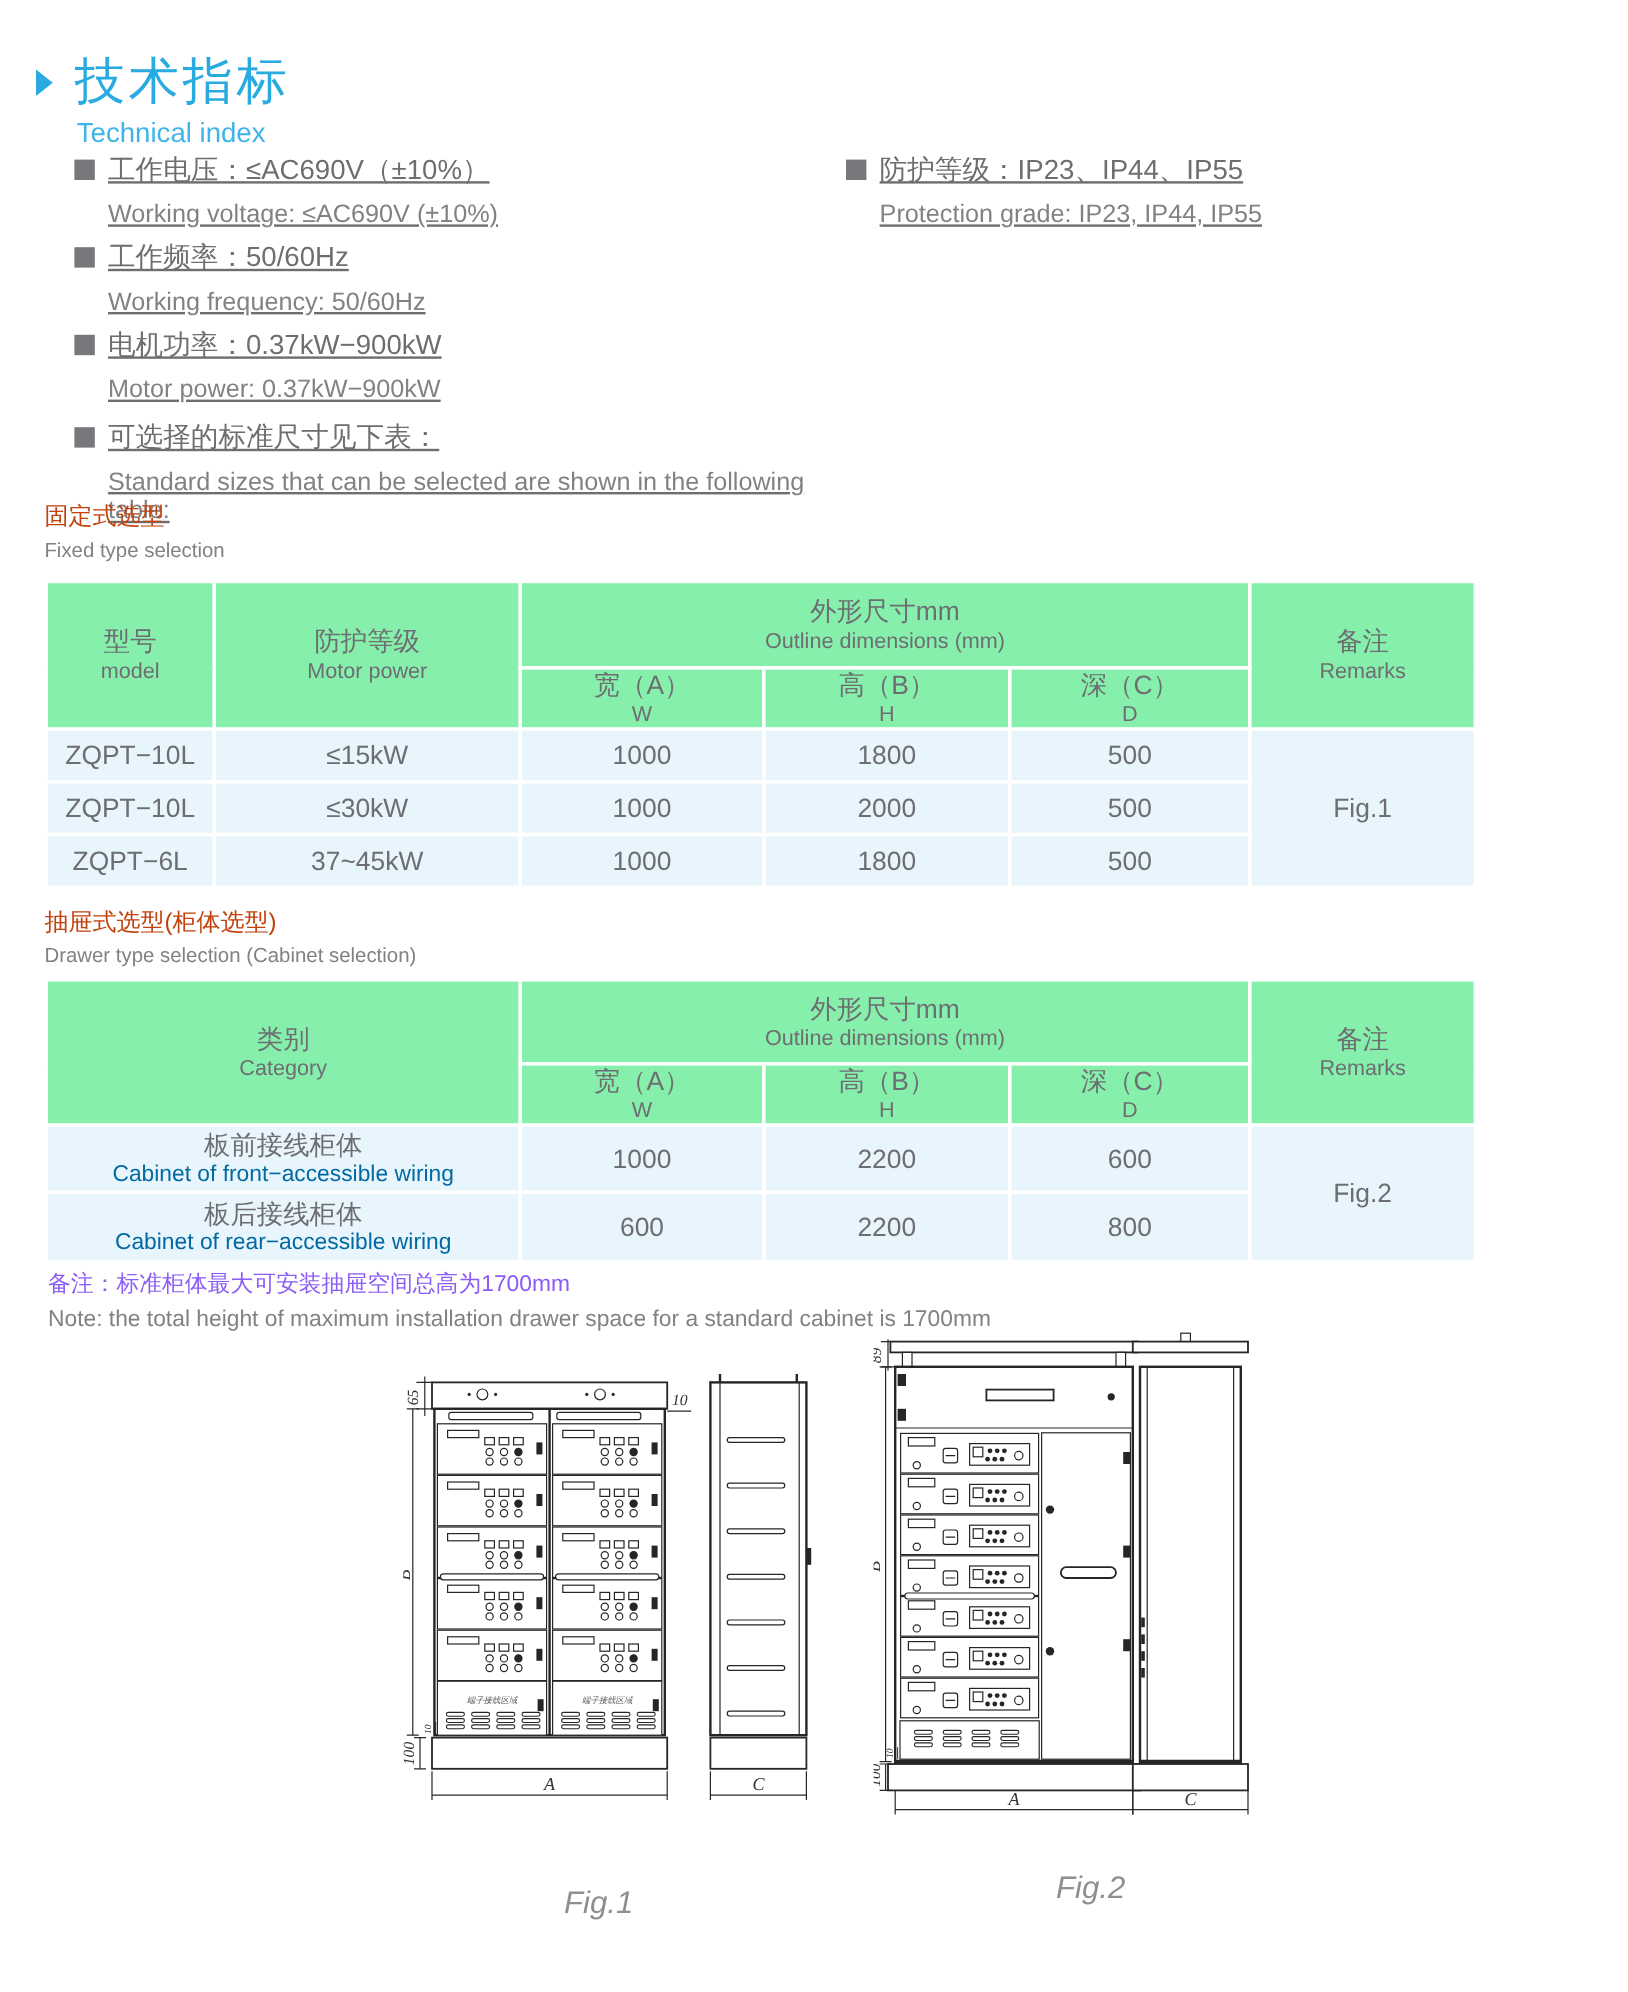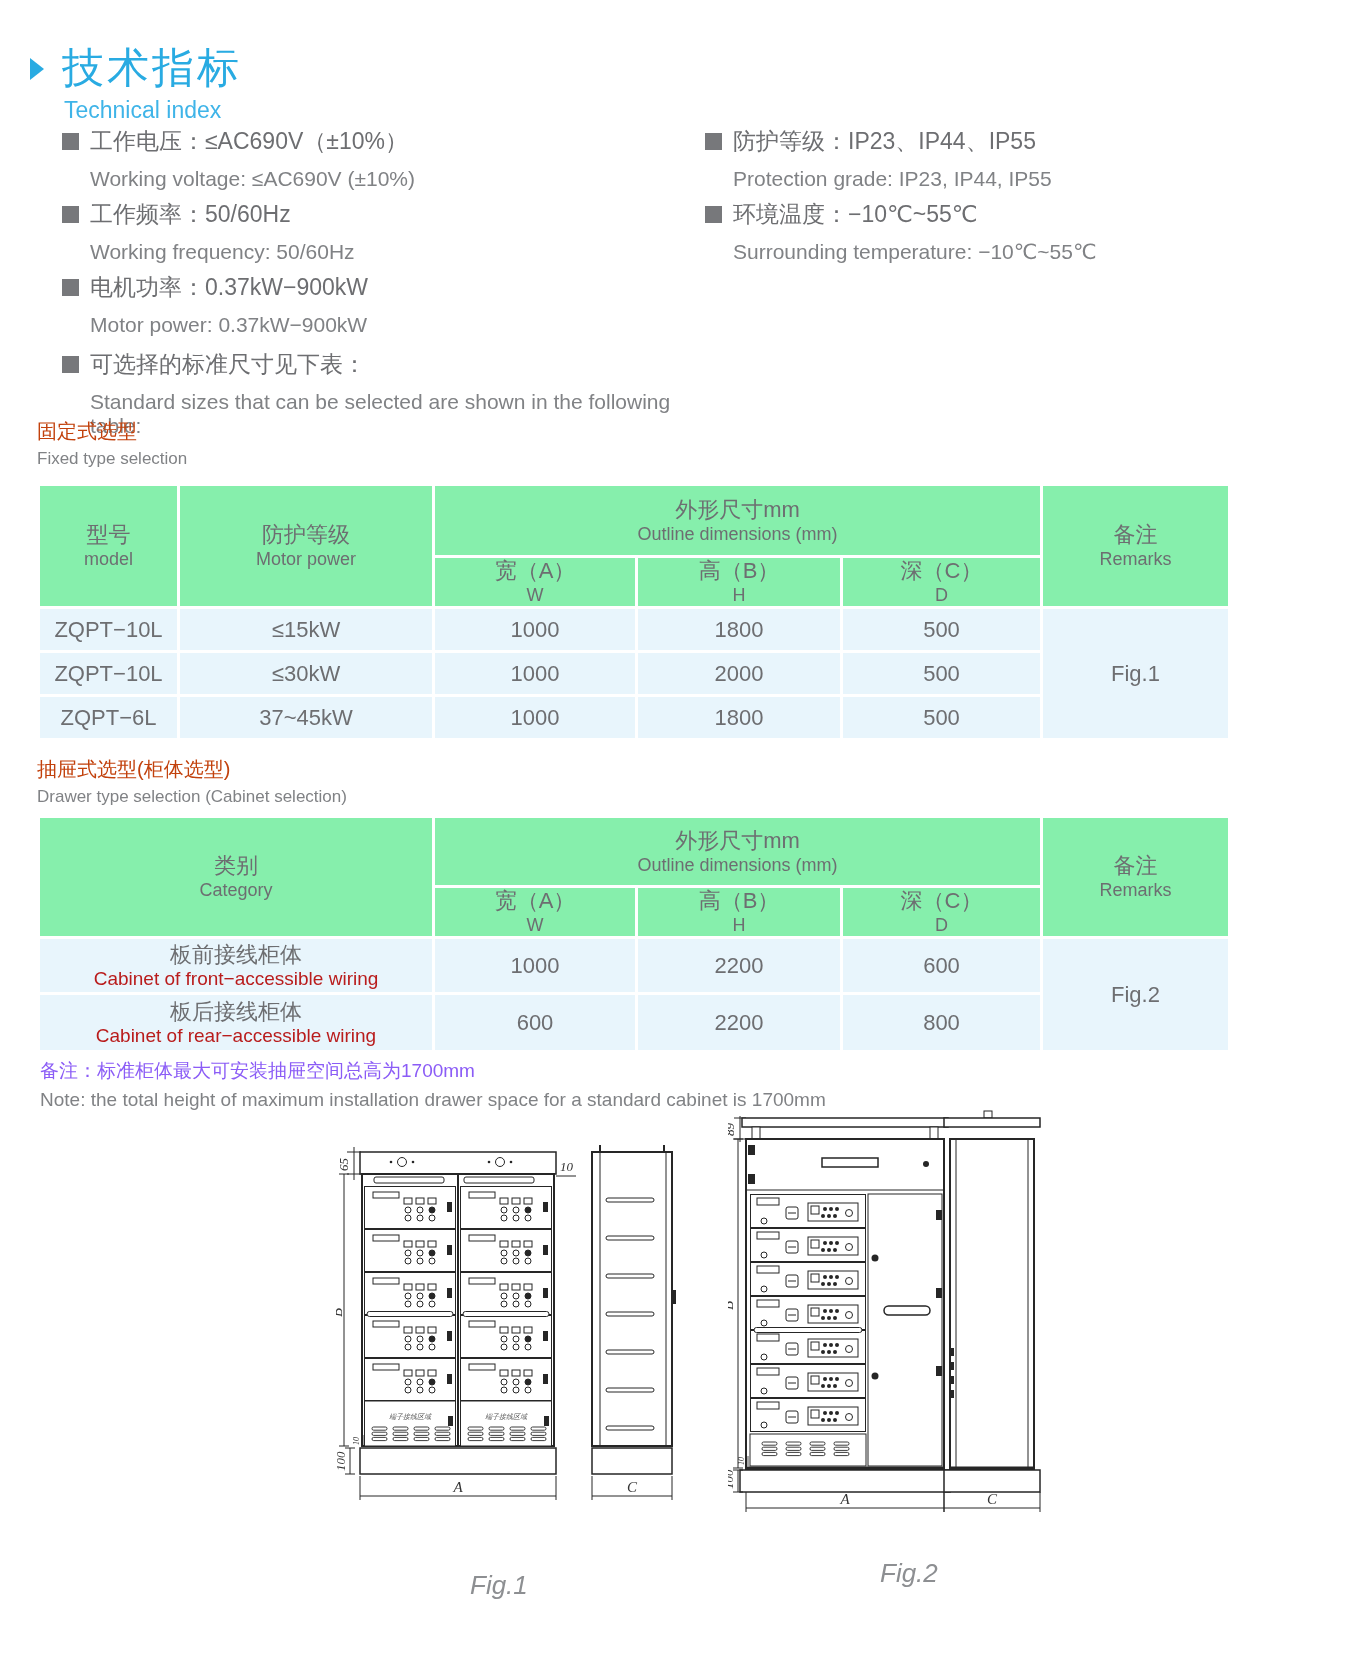--- a/index.html
+++ b/index.html
@@ -10,39 +10,39 @@
   .hdr{position:absolute;left:30px;top:44px;}
   .hdr-arrow{position:absolute;left:0;top:14px;width:0;height:0;
              border-top:11px solid transparent;border-bottom:11px solid transparent;
              border-left:14px solid #29abe2;}
   .hdr-zh{margin-left:32px;font-size:42px;line-height:48px;color:#29abe2;letter-spacing:3px;}
   .hdr-en{margin-left:34px;font-size:23px;line-height:26px;color:#3fb4e8;margin-top:5px;}
 
   
   .specs-left{position:absolute;left:62px;top:128px;width:620px;}
   .specs-right{position:absolute;left:705px;top:128px;width:620px;}
-  .spec-item{margin-bottom:10px;}
+  .spec-item{margin-bottom:10px;text-decoration:underline;}
   .spec-zh{display:flex;align-items:center;font-size:23px;line-height:26px;color:#6d6e71;}
   .bullet{flex:none;width:17px;height:17px;background:#77787b;margin-right:11px;}
   .spec-en{font-size:21px;line-height:24px;color:#808285;margin:13px 0 0 28px;}
   .spec-std{margin-top:14px;}
 
   
   .sec-title{position:absolute;left:37px;}
   .sec-zh{font-size:20px;line-height:23px;color:#c2410c;}
   .sec-en{font-size:17px;line-height:20px;color:#808285;margin-top:6px;}
 
   
   table.spec-table{position:absolute;left:37px;border-collapse:collapse;table-layout:fixed;}
   table.spec-table td{border:3px solid #ffffff;text-align:center;vertical-align:middle;padding:0;}
   td.th{background:#86efac;}
   td.bd{background:#e8f5fc;}
   .cell-zh{font-size:22px;line-height:26px;color:#6d6e71;}
   .cell-en{font-size:18px;line-height:22px;color:#6d6e71;}
-  .cell-en2{font-size:19px;line-height:22px;color:#b91c1c;}
+  .cell-en2{font-size:19px;line-height:22px;color:#0369a1;}
   .cell-val{font-size:22px;color:#6d6e71;}
 
   
   .note{position:absolute;left:40px;top:1060px;}
   .note-zh{font-size:19px;line-height:22px;color:#8b5cf6;}
   .note-en{font-size:19px;line-height:22px;color:#808285;margin-top:7px;}
 
   
   .figs{position:absolute;left:0;top:1098px;width:1334px;height:560px;font-style:italic;}
   .figsvg{position:absolute;}
@@ -92,27 +92,20 @@
     </div>
   </div>
 
   <div class="specs-right">
     <div class="spec-item">
       <div class="spec-zh">
           <span class="bullet"></span>
           <span>防护等级：IP23、IP44、IP55</span>
         </div>
       <div class="spec-en">Protection grade: IP23, IP44, IP55</div>
-    </div>
-    <div class="spec-item">
-      <div class="spec-zh">
-          <span class="bullet"></span>
-          <span>环境温度：−10℃~55℃</span>
-        </div>
-      <div class="spec-en">Surrounding temperature: −10℃~55℃</div>
     </div>
   </div>
 
   <div class="sec-title" style="top:420px;">
     <div class="sec-zh">固定式选型</div>
     <div class="sec-en">Fixed type selection</div>
   </div>
 
   <table class="spec-table" style="top:483px;width:1191px;">
     <colgroup>

